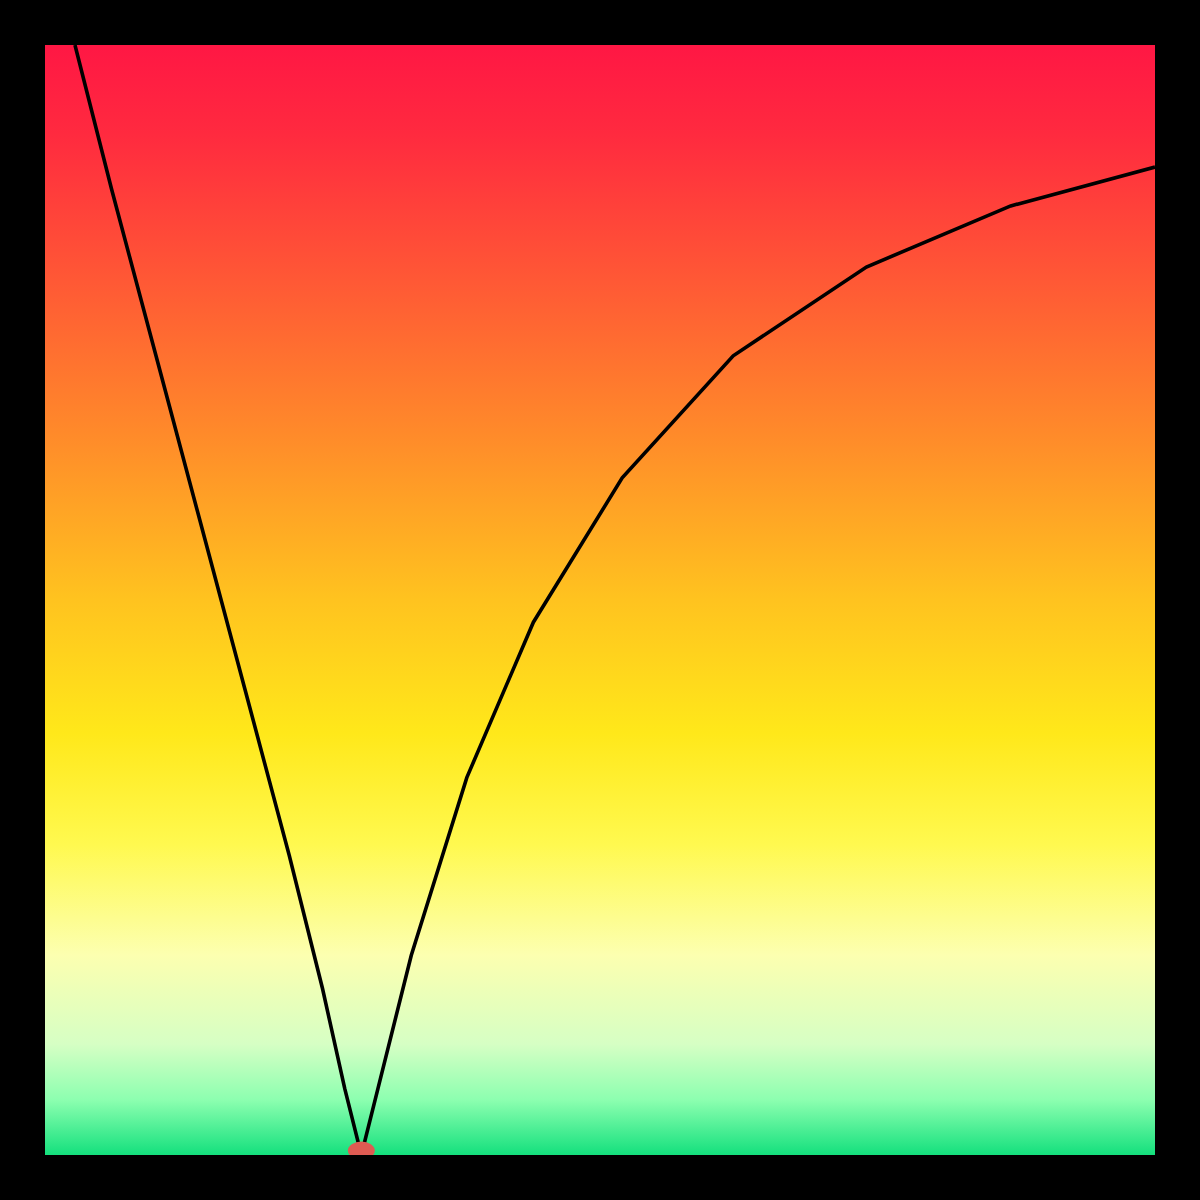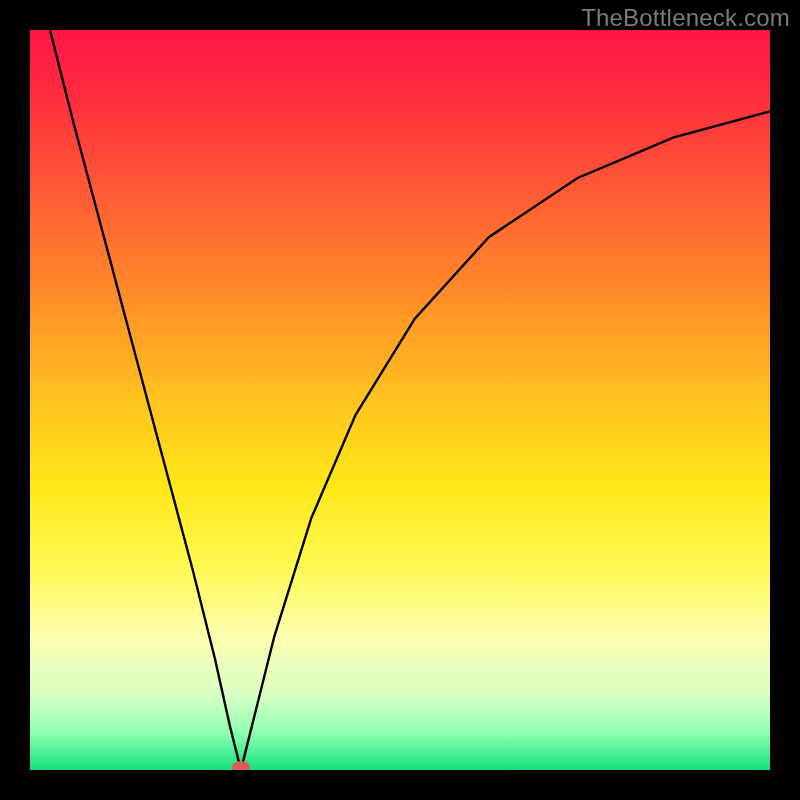--- a/index.html
+++ b/index.html
@@ -34,21 +34,20 @@
     width: 740px;
     height: 740px;
     display: block;
   }
 </style>
 </head>
 <body>
 
 <div class="stage">
 
-  <div class="attribution">TheBottleneck.com</div>
 
   <svg class="plot" viewBox="0 0 740 740" preserveAspectRatio="none">
     <defs>
       <linearGradient id="bg-grad" x1="0" y1="0" x2="0" y2="1">
           <stop offset="0%" stop-color="#ff1744"></stop>
           <stop offset="8%" stop-color="#ff2a3f"></stop>
           <stop offset="20%" stop-color="#ff5436"></stop>
           <stop offset="35%" stop-color="#ff8a2a"></stop>
           <stop offset="50%" stop-color="#ffc31f"></stop>
           <stop offset="62%" stop-color="#ffe81a"></stop>

